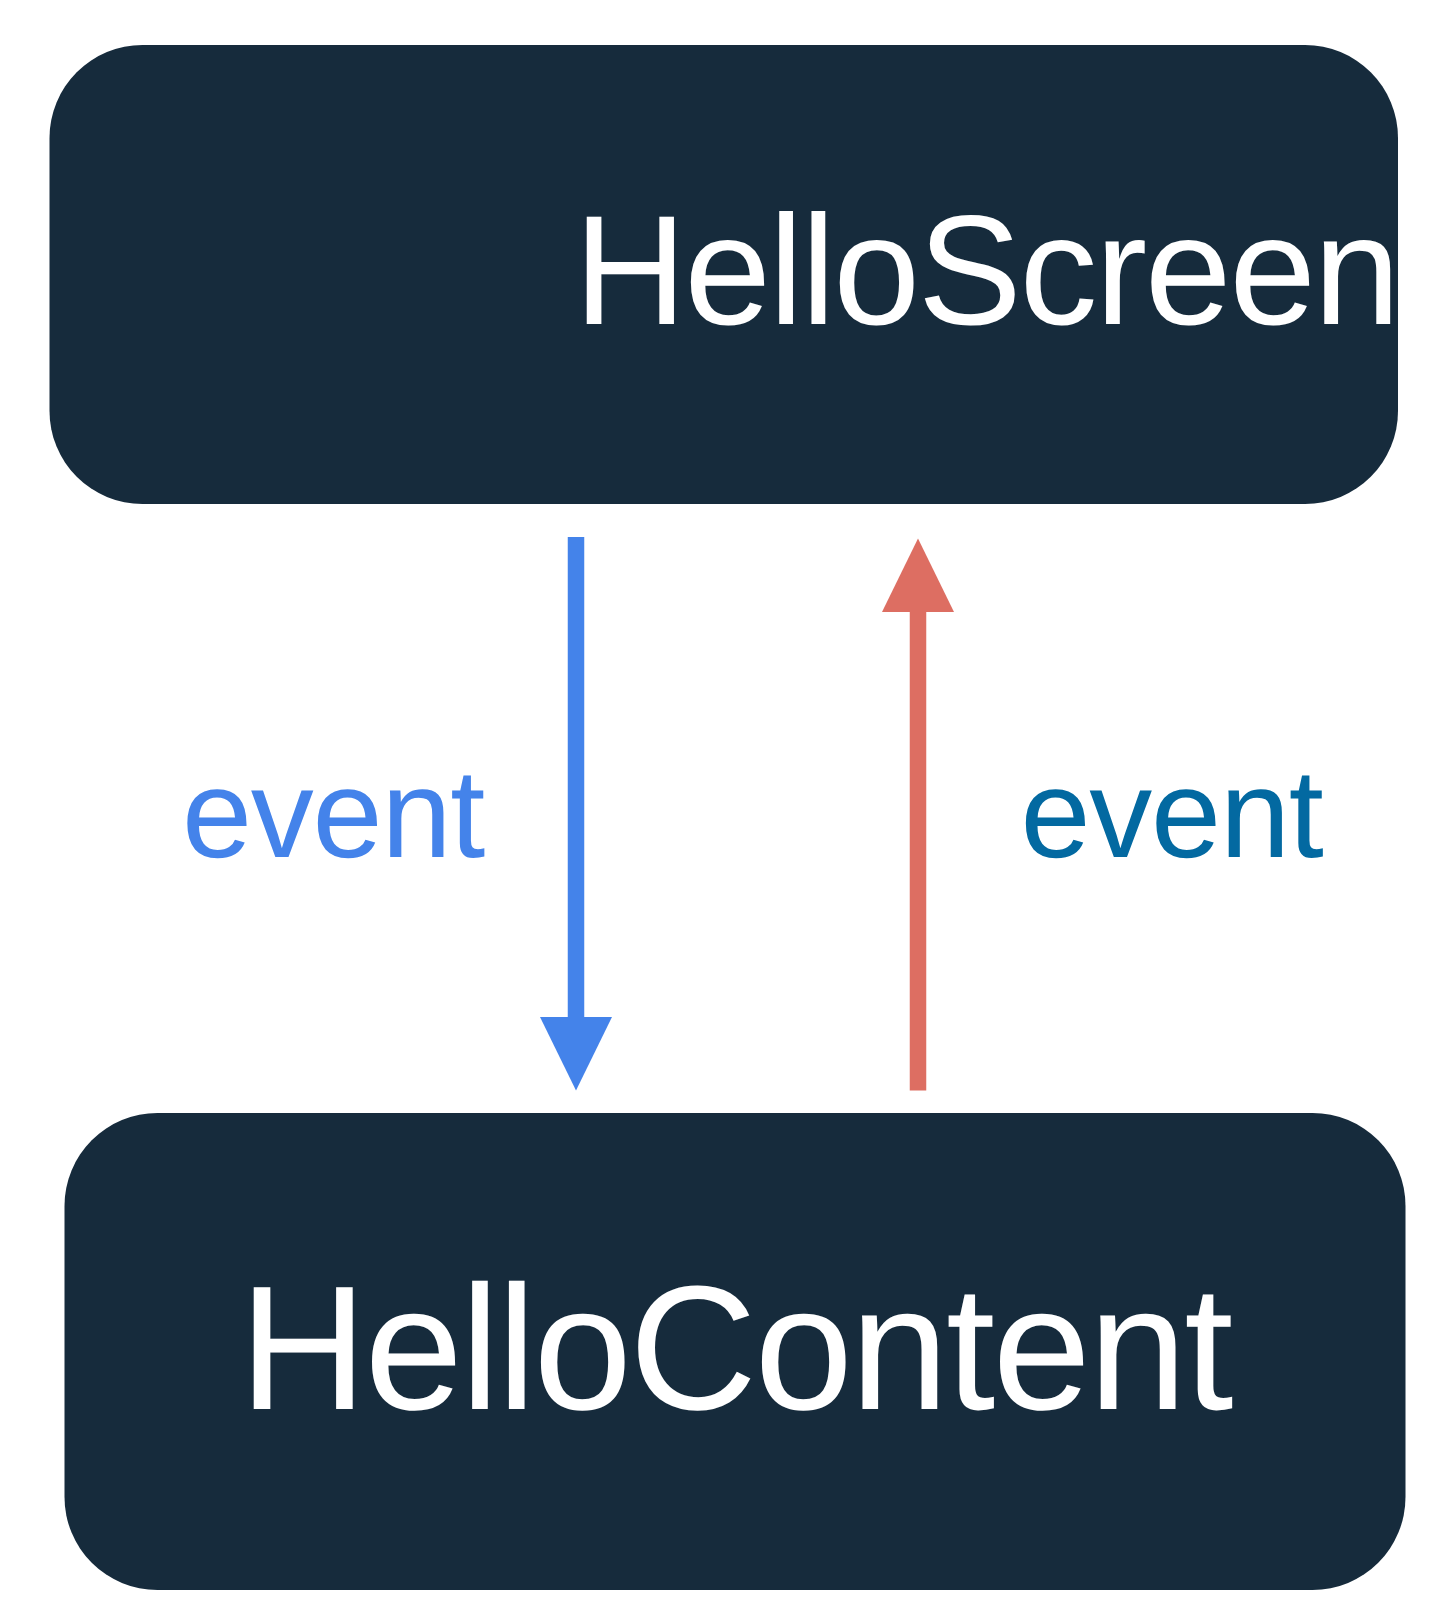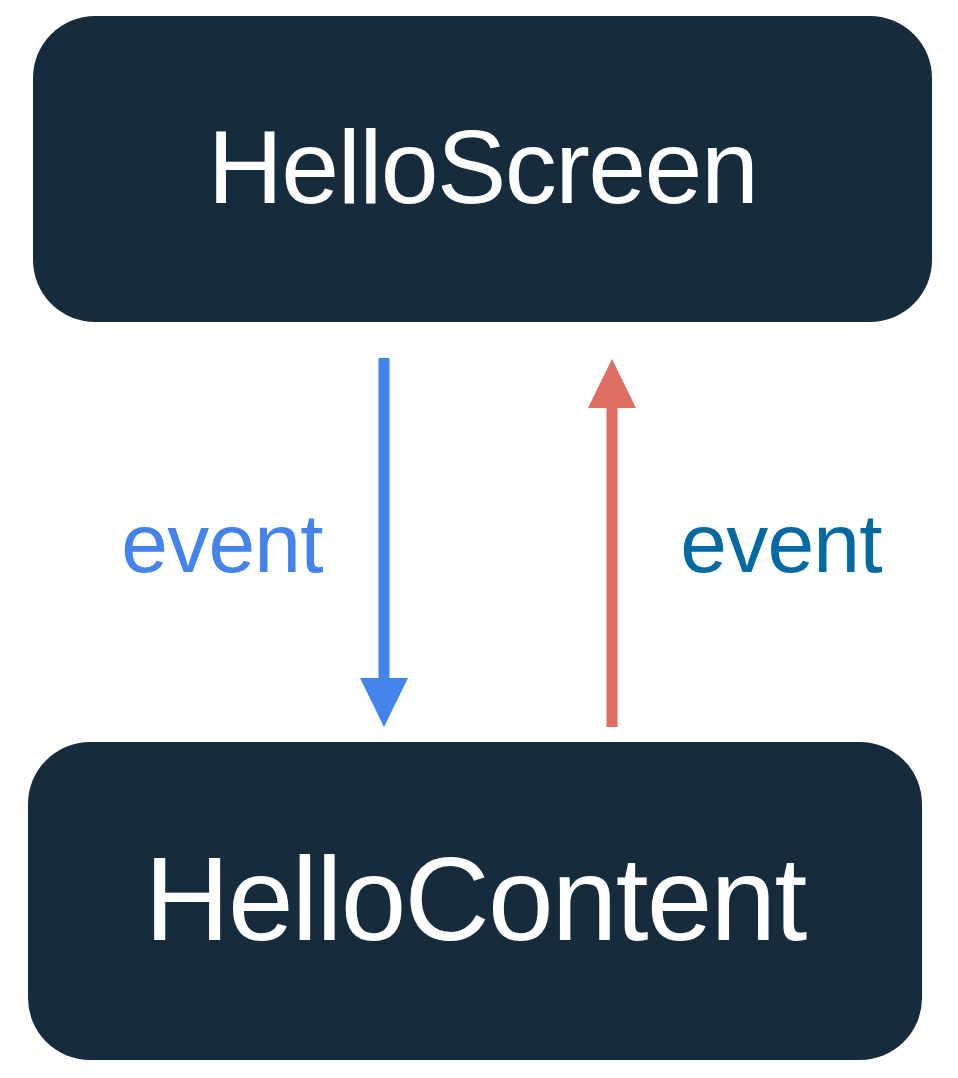--- a/index.html
+++ b/index.html
@@ -24,27 +24,28 @@
     justify-content: center;
     color: #ffffff;
   }
   .node-box .node-label {
     letter-spacing: -0.015em;
     white-space: nowrap;
     transform: translateY(-2px);
   }
   .node-top {
     left: 33px;
-    top: 16px;
+    top: 30px;
     width: 899px;
     height: 306px;
     font-size: 104px;
+    justify-content: flex-end;
   }
   .node-bottom {
-    left: 28px;
+    left: 43px;
     top: 742px;
     width: 894px;
     height: 318px;
     font-size: 118px;
   }
   .arrow-layer {
     position: absolute;
     left: 0;
     top: 0;
     width: 958px;

